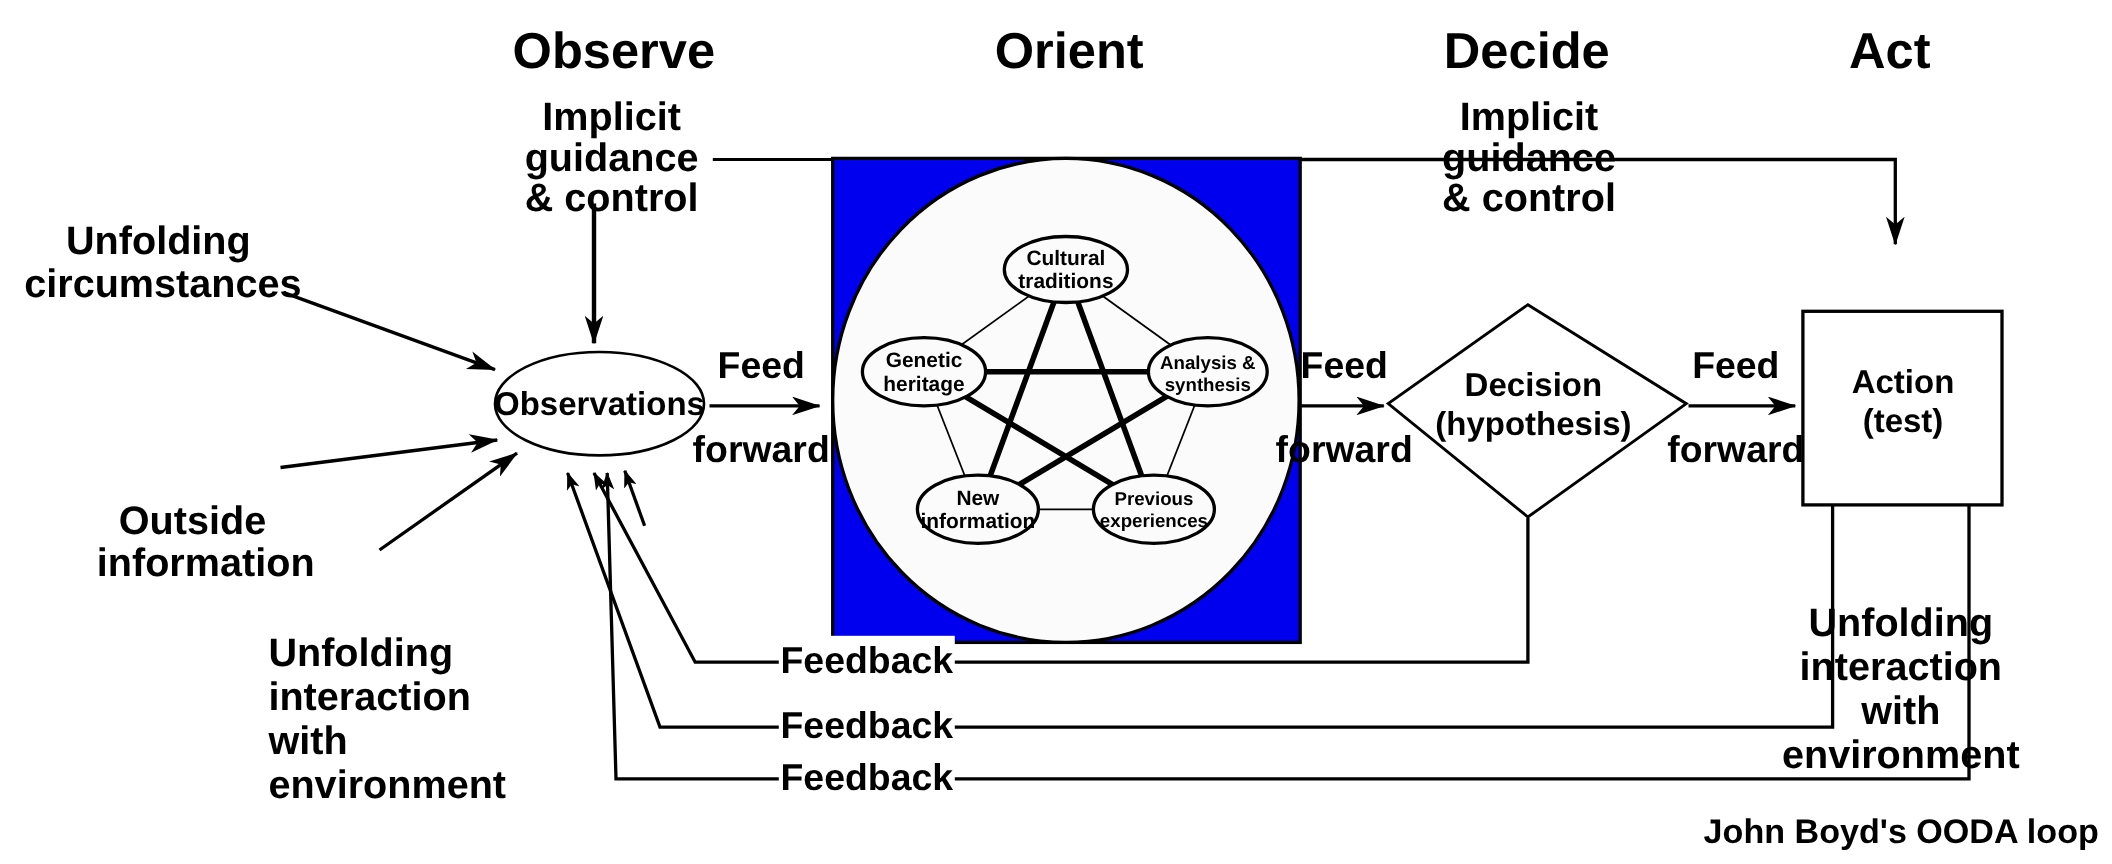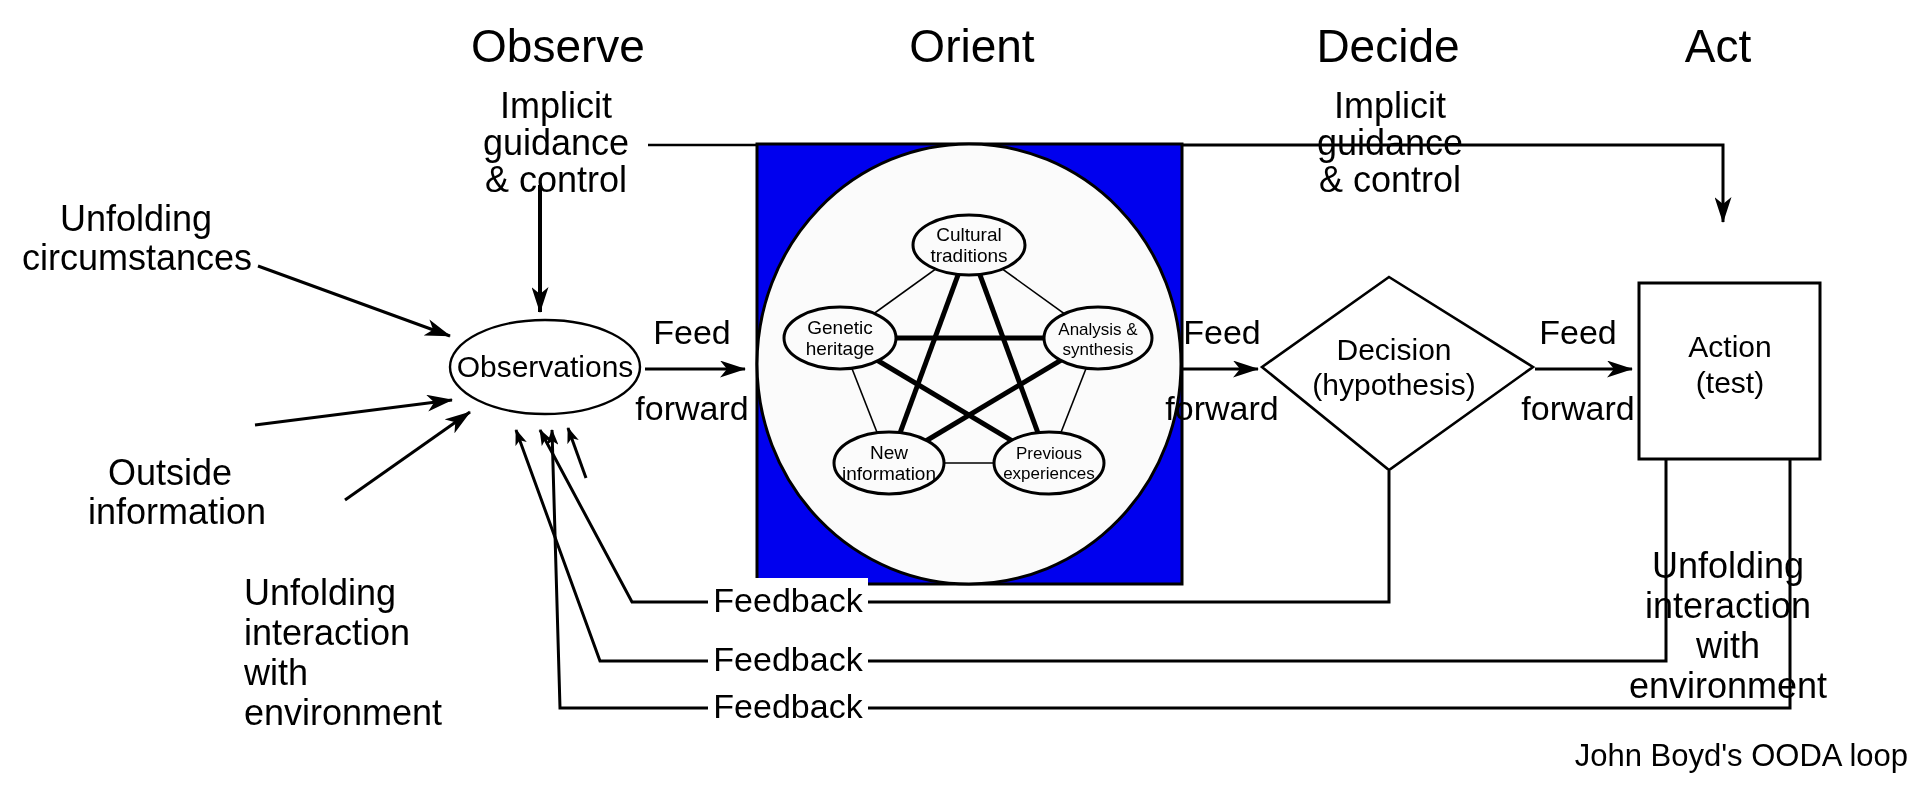--- a/index.html
+++ b/index.html
@@ -7,20 +7,21 @@
     padding: 0;
     background: #ffffff;
   }
   #diagram-root {
     position: relative;
     width: 1920px;
     height: 785px;
     background: #ffffff;
     font-family: "Liberation Sans", sans-serif;
     overflow: hidden;
+    font-weight: bold;
   }
   svg { display: block; }
   text { font-family: "Liberation Sans", sans-serif; fill: #000000; }
   .phase-title { font-size: 46px; }
   .big-label   { font-size: 36px; }
   .node-label  { font-size: 30px; }
   .small-node  { font-size: 19px; }
   .tiny-node   { font-size: 17px; }
   .caption     { font-size: 31px; }
   .feed-label  { font-size: 34px; }

